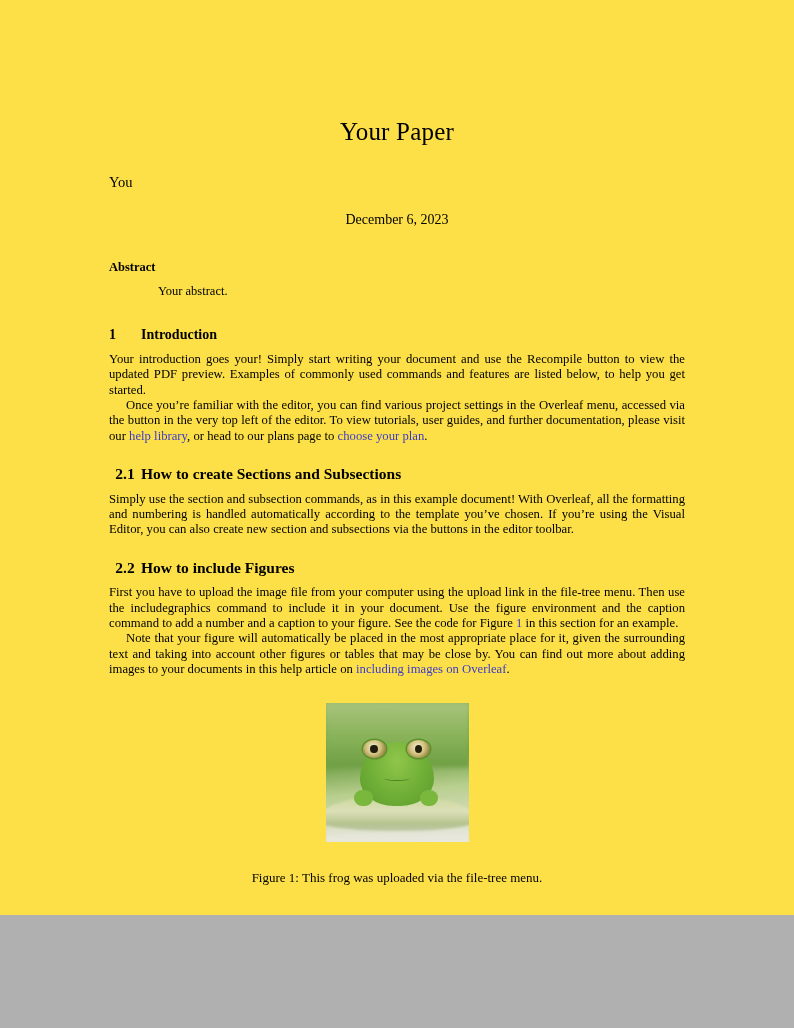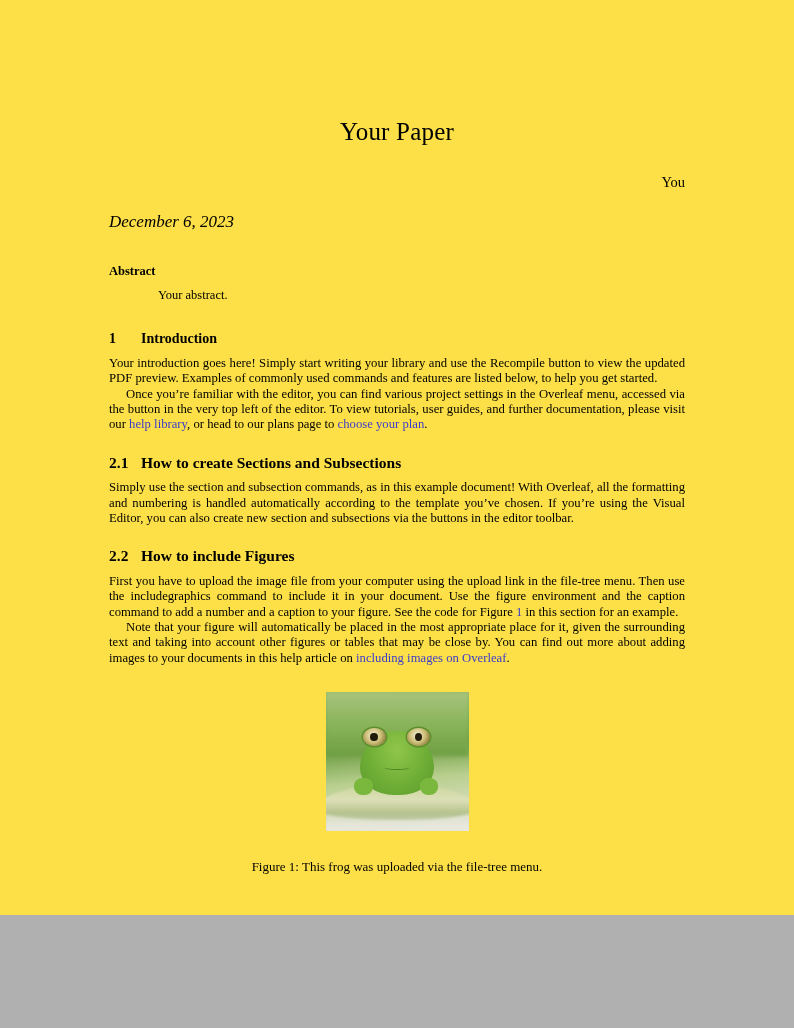--- a/index.html
+++ b/index.html
@@ -25,28 +25,28 @@
     top: 0;
     width: 576px;
   }
   .title {
     text-align: center;
     font-size: 25px;
     margin-top: 118px;
     letter-spacing: 0.2px;
   }
   .author {
-    text-align: right;
+    text-align: left;
     font-size: 14.5px;
     margin-top: 28px;
   }
   .date {
-    font-size: 17px;
+    text-align: center;
+    font-size: 14px;
     margin-top: 21px;
-    font-style: italic;
   }
   .abstract-head {
     text-align: left;
     font-size: 12.5px;
     font-weight: bold;
     margin-top: 32px;
   }
   .abstract-body {
     font-size: 12.5px;
     margin-top: 9px;
@@ -66,20 +66,21 @@
   }
   h2.subsec {
     font-size: 15.5px;
     font-weight: bold;
     margin: 21px 0 0 0;
     line-height: 1.2;
   }
   h2.subsec .num {
     display: inline-block;
     width: 32px;
+    text-align: center;
   }
   p.body {
     font-size: 12.7px;
     line-height: 1.21;
     margin: 8px 0 0 0;
     text-align: justify;
   }
   p.body.indent {
     text-indent: 17px;
     margin-top: 0;
@@ -182,21 +183,21 @@
     <div class="title">Your Paper</div>
     <div class="author">You</div>
     <div class="date">December 6, 2023</div>
 
     <div class="abstract-head">Abstract</div>
     <div class="abstract-body">Your abstract.</div>
 
     <h1 class="sec">
       <span class="num">1</span><span>Introduction</span>
     </h1>
-    <p class="body">Your introduction goes here! Simply start writing your library and use the Recompile button to view the updated PDF preview. Examples of commonly used commands and features are listed below, to help you get started.</p>
+    <p class="body">Your introduction goes your! Simply start writing your document and use the Recompile button to view the updated PDF preview. Examples of commonly used commands and features are listed below, to help you get started.</p>
     <p class="body indent"><span>Once you’re familiar with the editor, you can find various project settings in the Overleaf menu, accessed via the button in the very top left of the editor. To view tutorials, user guides, and further documentation, please visit our </span><a class="link" href="#">help library</a><span>, or head to our plans page to </span><a class="link" href="#">choose your plan</a><span>.</span></p>
 
 
     <h2 class="subsec">
       <span class="num">2.1</span><span>How to create Sections and Subsections</span>
     </h2>
     <p class="body">Simply use the section and subsection commands, as in this example document! With Overleaf, all the formatting and numbering is handled automatically according to the template you’ve chosen. If you’re using the Visual Editor, you can also create new section and subsections via the buttons in the editor toolbar.</p>
 
     <h2 class="subsec">
       <span class="num">2.2</span><span>How to include Figures</span>

